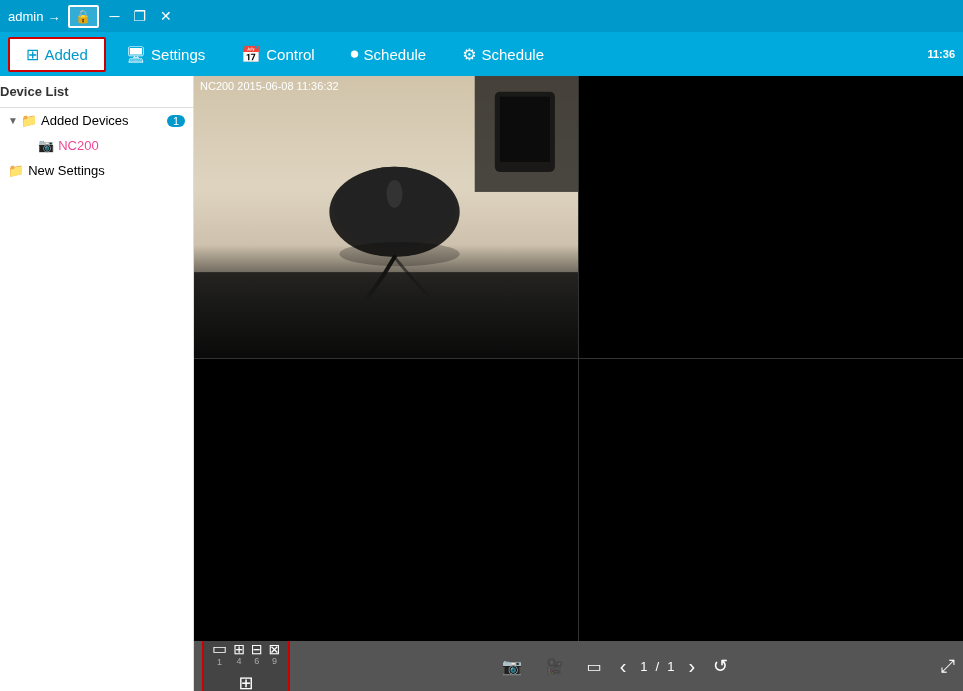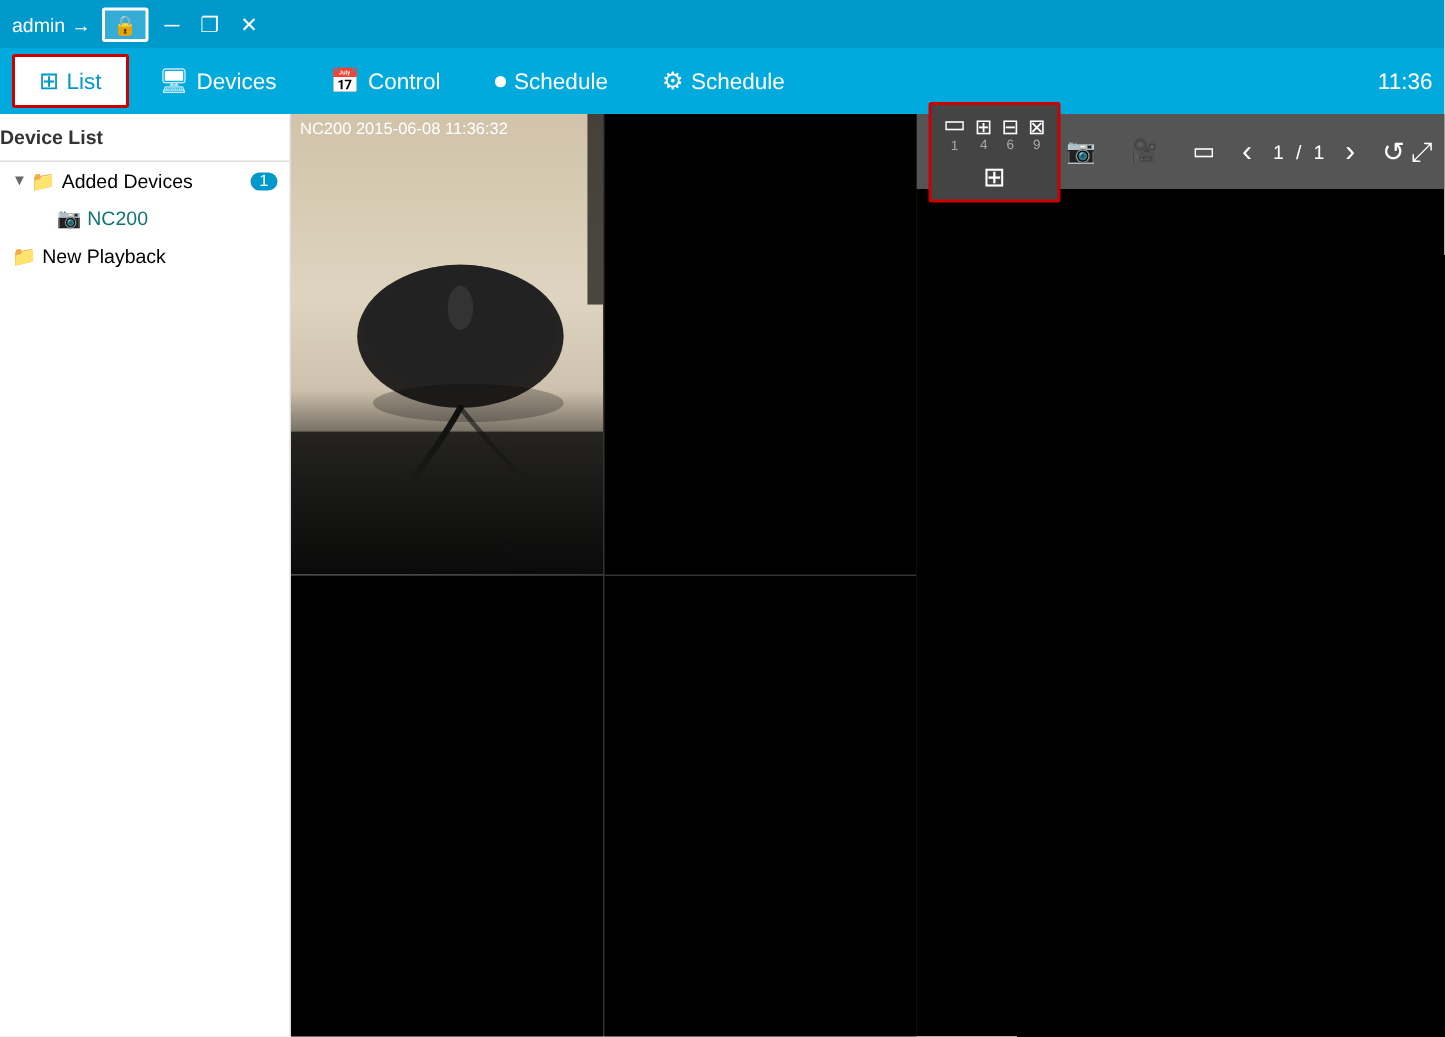--- a/index.html
+++ b/index.html
@@ -54,24 +54,24 @@
     }
     .tree-item { display: flex; align-items: center; padding: 5px 8px; cursor: pointer; }
     .tree-item .expand-icon { color: #666; margin-right: 3px; font-size: 10px; }
     .tree-item .device-icon { color: #0099cc; margin-right: 4px; font-size: 13px; }
     .tree-item .label { color: #000000; font-size: 13px; flex: 1; }
     .tree-item .badge {
       background: #0099cc; color: white; border-radius: 10px;
       padding: 0 6px; font-size: 11px; min-width: 18px; text-align: center;
     }
     .tree-sub { padding-left: 30px; }
-    .tree-sub .tree-item .label { color: #0f766e; }
-
-    
-    #content { flex: 1; display: flex; flex-direction: row; background: black; }
+    .tree-sub .tree-item .label { color: #ec4899; }
+
+    
+    #content { flex: 1; display: flex; flex-direction: column; background: black; }
     #video-grid { flex: 1; display: grid; grid-template-columns: 1fr 1fr; grid-template-rows: 1fr 1fr; gap: 1px; background: #333; }
     .video-cell { background: black; position: relative; overflow: hidden; }
     .video-cell.has-content { background: #1a1a1a; }
     .video-label {
       position: absolute; top: 4px; left: 6px; color: white; font-size: 11px;
       z-index: 2; pointer-events: none;
     }
     .camera-image {
       width: 100%; height: 100%;
       background: linear-gradient(135deg, #c8b89a 0%, #a09080 20%, #e8e0d0 40%, #888070 60%, #606060 80%, #202020 100%);
@@ -133,40 +133,40 @@
     <span class="win-btn">─</span>
     <span class="win-btn">❐</span>
     <span class="win-btn">✕</span>
   </div>
 </div>
 
 <div id="nav-bar">
   <div class="nav-items">
     <div class="nav-item active">
       <span class="nav-icon">⊞</span>
-      <span>List</span>
+      <span>Added</span>
     </div>
     <div class="nav-item">
       <span class="nav-icon">🖥</span>
-      <span>Devices</span>
+      <span>Settings</span>
     </div>
     <div class="nav-item">
       <span class="nav-icon">📅</span>
       <span>Control</span>
     </div>
     <div class="nav-item">
       <span class="nav-icon">⏺</span>
       <span>Schedule</span>
     </div>
     <div class="nav-item">
       <span class="nav-icon">⚙</span>
       <span>Schedule</span>
     </div>
   </div>
-  <div class="" style="color:white;font-size:15px;font-weight:normal;">11:36</div>
+  <div class="" style="color:white;font-size:11px;font-weight:bold;">11:36</div>
 </div>
 
 <div id="main">
 
   <div id="sidebar">
     <div class="sidebar-header">Device List</div>
 
     <div class="tree-item">
       <span class="expand-icon">▼</span>
       <span class="device-icon">📁</span>
@@ -176,21 +176,21 @@
 
     <div class="tree-sub">
       <div class="tree-item">
         <span class="device-icon">📷</span>
         <span class="label">NC200</span>
       </div>
     </div>
 
     <div class="tree-item">
       <span class="device-icon">📁</span>
-      <span class="label">New Playback</span>
+      <span class="label">New Settings</span>
     </div>
   </div>
 
   <div id="content">
     <div id="video-grid">
 
       <div class="video-cell has-content">
         <div class="video-label">NC200 2015-06-08 11:36:32</div>
         <div class="camera-image" style="width:100%;height:100%;position:relative;">
 

